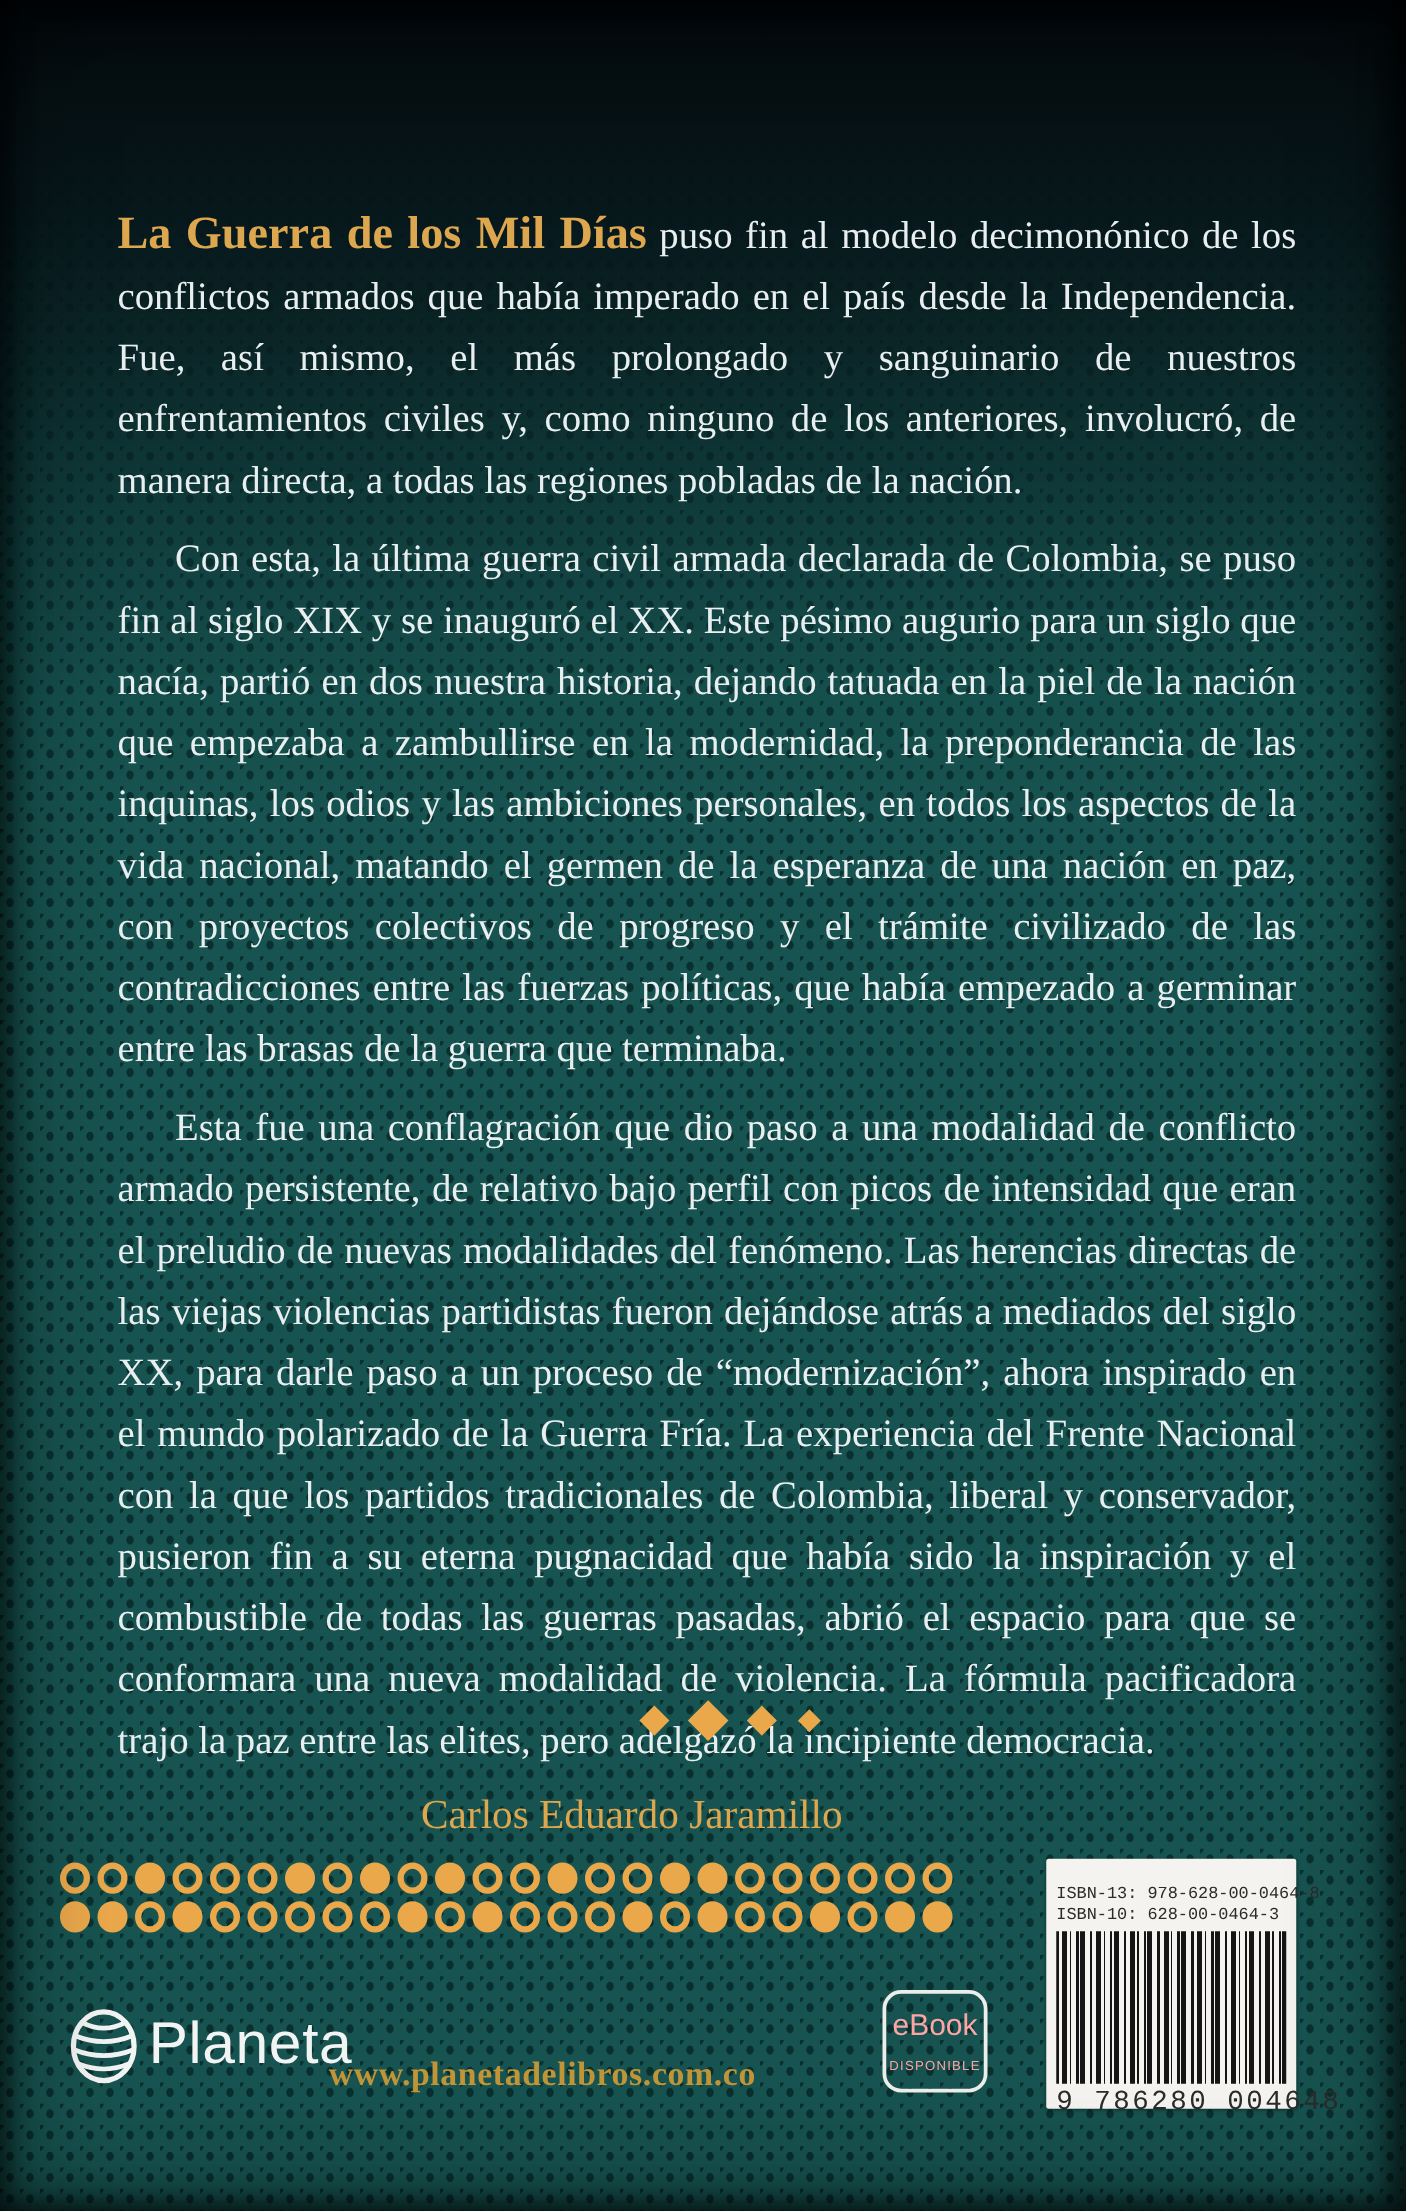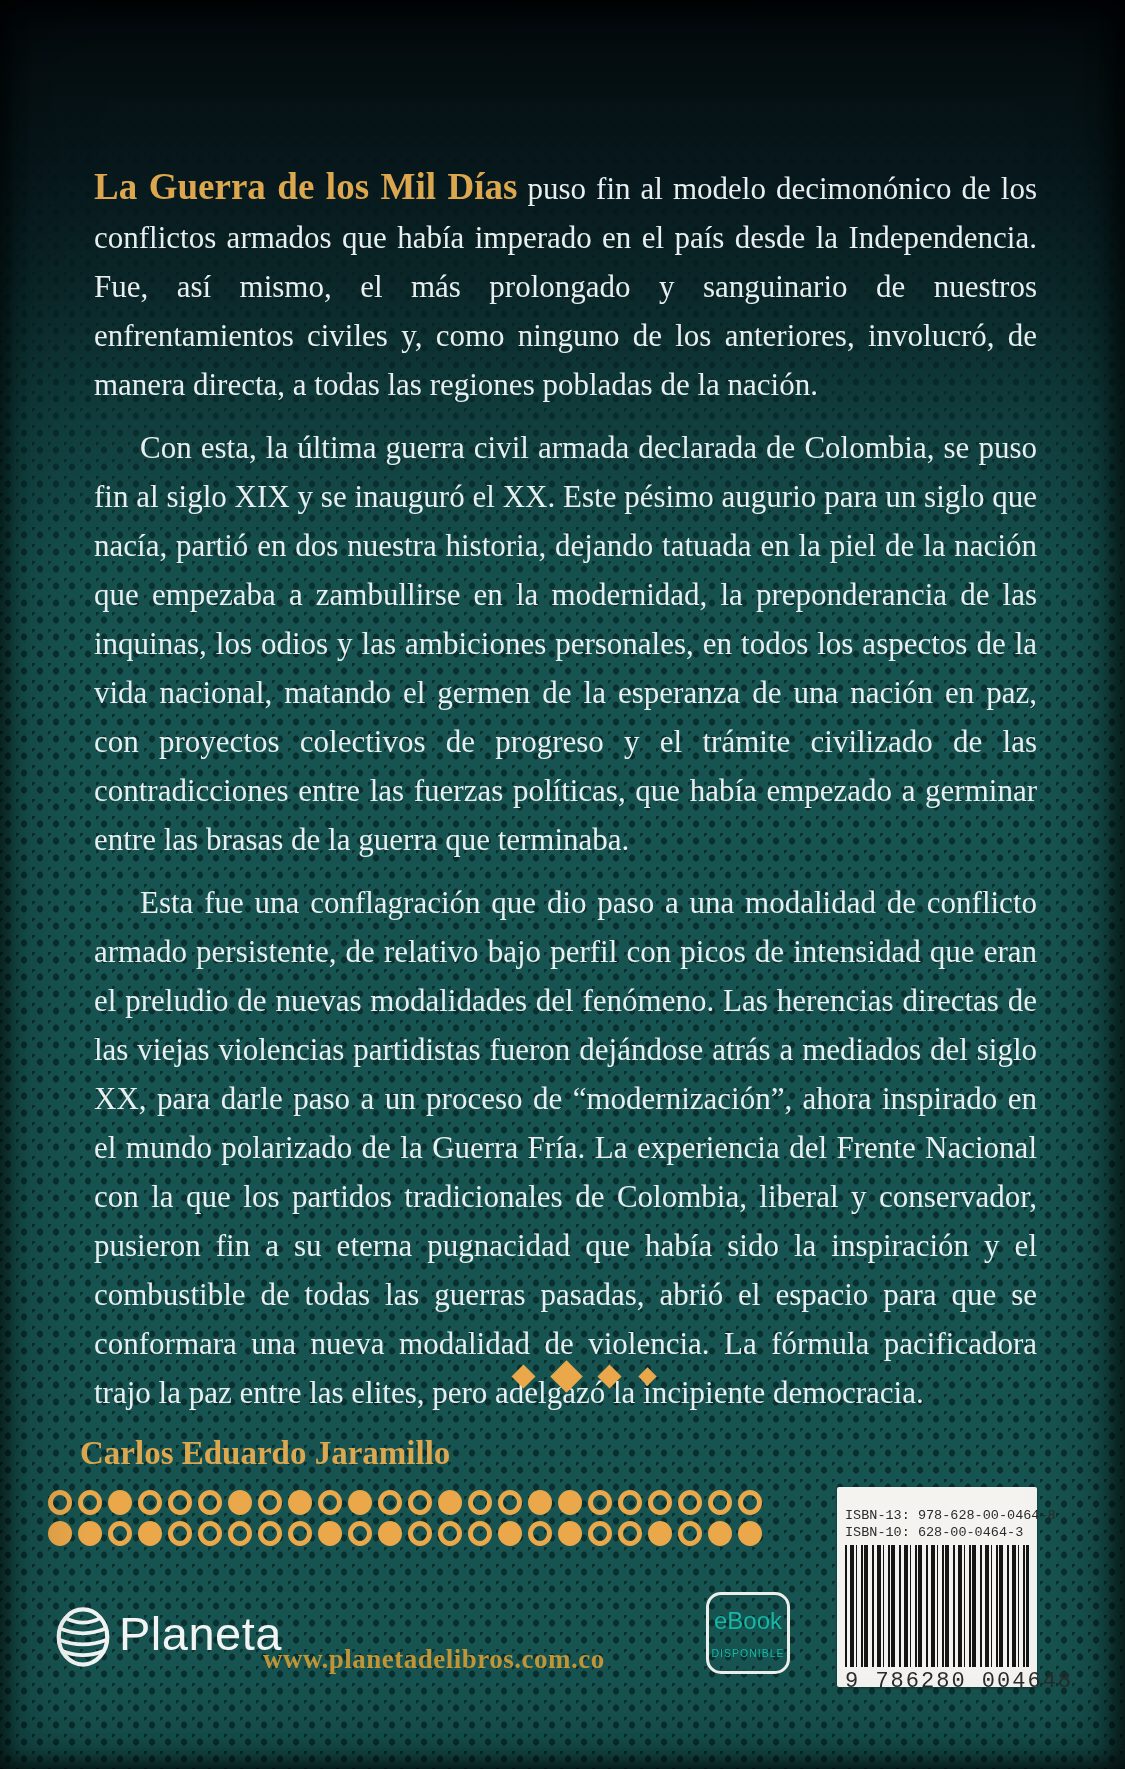--- a/index.html
+++ b/index.html
@@ -36,22 +36,22 @@
     position:absolute;left:80px;right:74px;top:148px;
     color:var(--text,#e9eff0);
     font-size:31px;line-height:49px;text-align:justify;
   }
   .para{margin:14px;}
   .para.indent{text-indent:46px;}
   .title-gold{
     color:var(--gold-title,#dca74f);font-weight:bold;font-size:37px;
   }
   .author{
-    margin:10px 120px 0 0;text-align:left;
-    color:var(--gold-title,#dca74f);font-weight:bold;font-size:33px;line-height:44px;
+    margin:10px 120px 0 0;text-align:center;
+    color:var(--gold-title,#dca74f);font-weight:normal;font-size:33px;line-height:44px;
   }
   .diamond-row{
     position:absolute;left:0;right:0;top:1356px;height:40px;
     display:flex;align-items:center;justify-content:center;gap:23px;
     padding-left:44px;
   }
   .diamond{
     background:var(--accent,#eba84b);
     transform:rotate(45deg);display:inline-block;
   }
@@ -98,21 +98,21 @@
   }
   .website{
     position:absolute;left:263px;top:1644px;
     color:var(--gold-url,#bf9537);font-weight:bold;font-size:27px;letter-spacing:.5px;
     font-family:"Liberation Serif", serif;white-space:nowrap;
   }
   .ebook-badge{
     position:absolute;left:706px;top:1592px;width:84px;height:82px;
     border:3px solid #eceeea;border-radius:15px;box-sizing:border-box;
     display:flex;flex-direction:column;align-items:center;justify-content:center;
-    color:#14b8a6;font-family:"Liberation Sans", sans-serif;
+    color:#fca5a5;font-family:"Liberation Sans", sans-serif;
   }
   .ebook-main{font-size:24px;line-height:26px;}
   .ebook-sub{font-size:10.5px;letter-spacing:1px;margin-top:13px;}
 </style>
 </head>
 <body>
 
 <div class="cover">
   <div class="halftone"></div>
   <div class="shade-top"></div>

